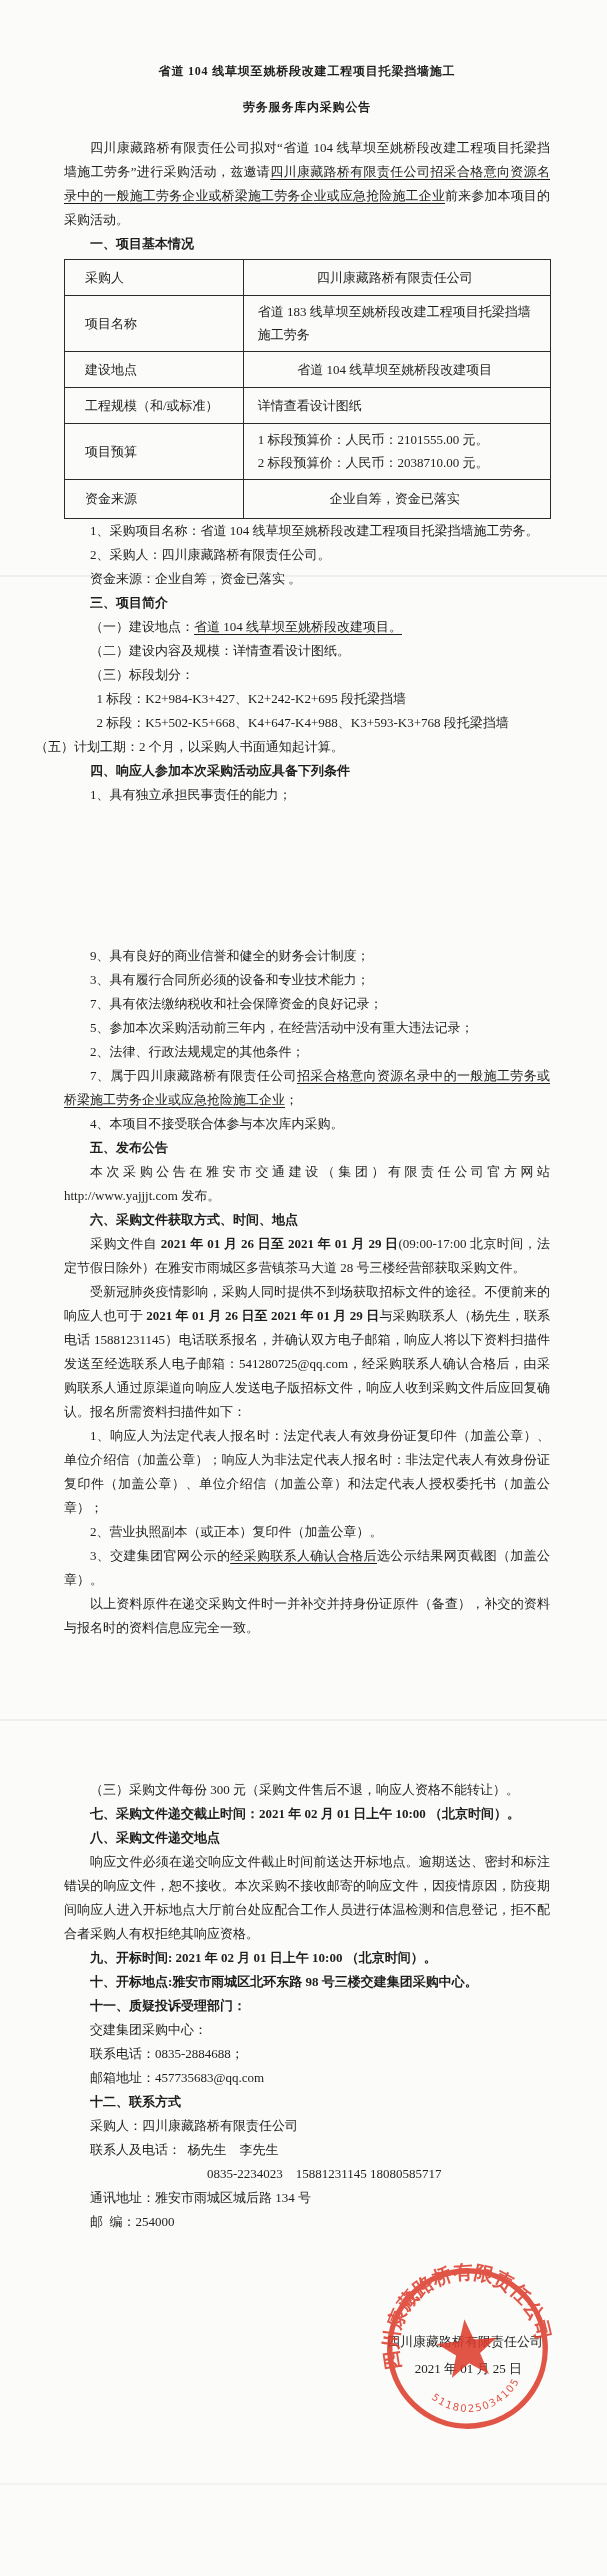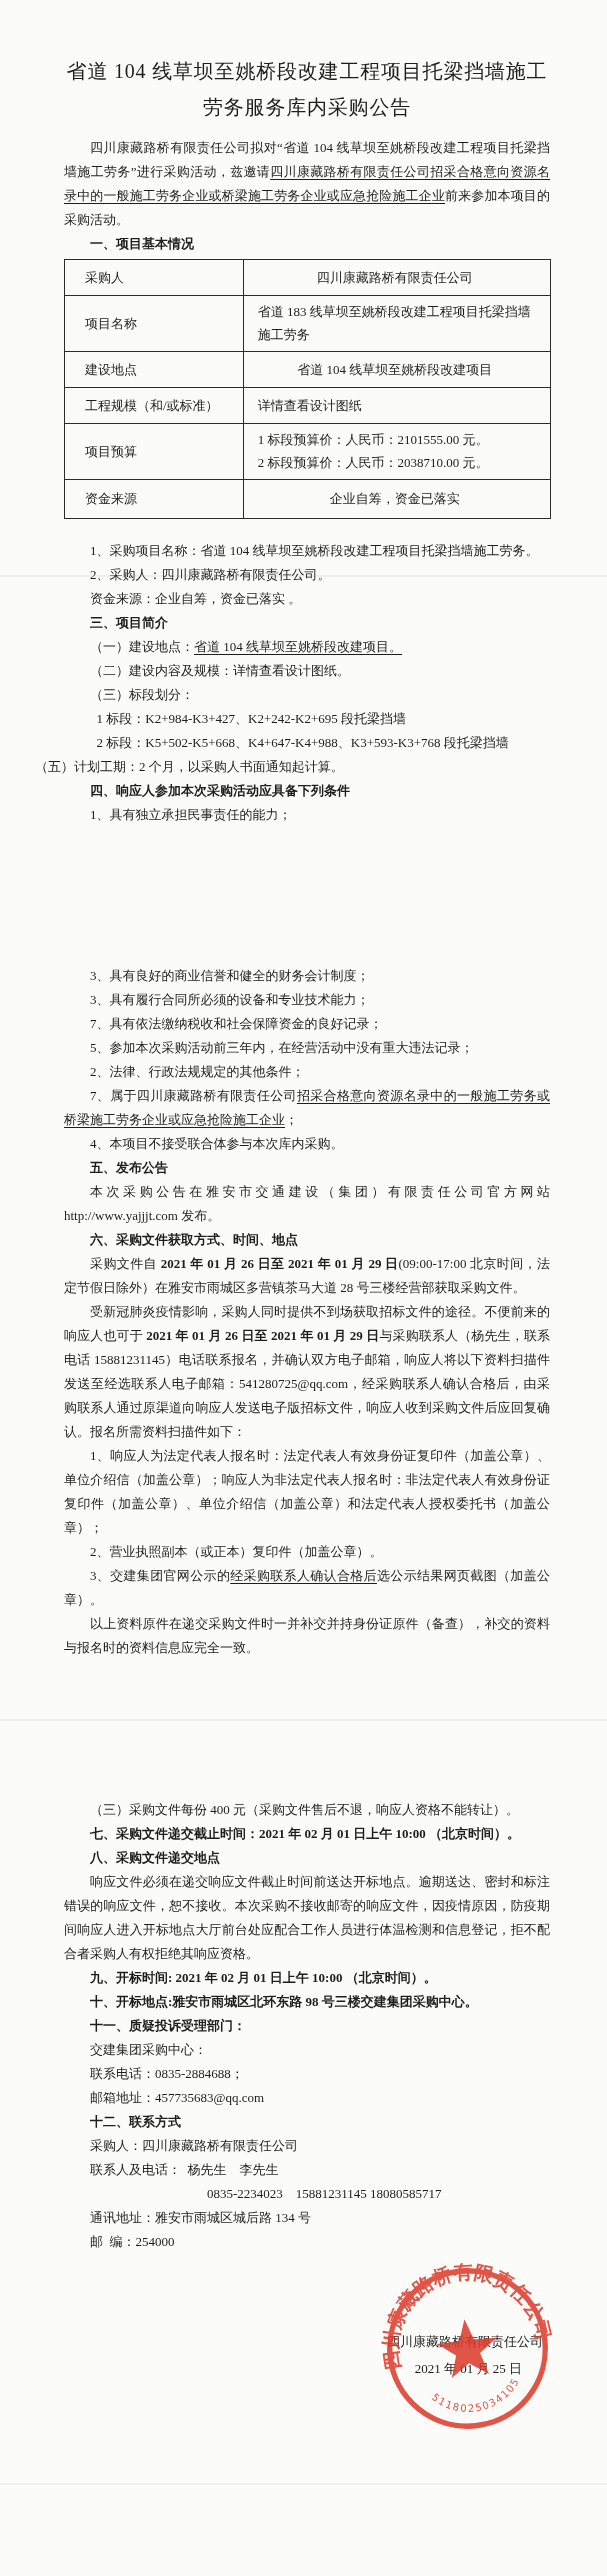--- a/index.html
+++ b/index.html
@@ -6,36 +6,36 @@
   body{
     width:607px;height:2576px;
     background:#fbfbf9;
     font-family:"Liberation Serif","DejaVu Serif",serif;
     color:#1e1e1e;
     position:relative;
     -webkit-font-smoothing:antialiased;
   }
   .page{position:relative;width:607px;height:2576px;overflow:hidden;}
   .content{position:absolute;left:64px;top:0;width:486px;}
-  .doc-title{margin-top:53px;text-align:center;font-size:20px;font-weight:normal;line-height:36px;letter-spacing:0.8px;}
+  .doc-title{margin-top:53px;text-align:center;font-size:12px;font-weight:bold;line-height:36px;letter-spacing:0.8px;}
   .ln{font-size:13px;line-height:24px;text-align:justify;margin:0;}
   .ind{text-indent:2em;}
   .ind25{text-indent:2.5em;}
   .outdent{margin-left:-29px;}
   .hd{font-weight:bold;}
   .u{text-decoration:underline;text-underline-offset:3px;}
   .b{font-weight:bold;}
   .pre{white-space:pre-wrap;}
   .indent-phones{text-indent:11em;}
   .sp{width:100%;}
   .sp-a{height:10.6px;}
   .sp-b{height:137px;}
   .sp-c{height:138px;}
   .sp-d{height:90px;}
-  .tbl{border-collapse:collapse;width:487px;margin:3px 0 20px 0;font-size:13px;}
+  .tbl{border-collapse:collapse;width:487px;margin:3px 0 0 0;font-size:13px;}
   .tbl td{border:1.1px solid #2b2b2b;vertical-align:middle;line-height:23px;}
   .tbl .lab{width:152px;padding:3px 6px 3px 20px;}
   .tbl .val{padding:3px 7.6px 3px 13.7px;}
   .tbl .c{text-align:center;padding-left:3px;}
   .r-h38 td{height:29px;}
   .r-h64 td{height:49px;}
   .r-h42 td{height:32px;}
   .pagebreak{position:absolute;left:0;width:607px;height:1.5px;background:#f1efec;}
   .pb1{top:575px;}
   .pb2{top:1719px;}
@@ -109,42 +109,42 @@
     <p class="ln ind">（三）标段划分：</p>
     <p class="ln ind25">1 标段：K2+984-K3+427、K2+242-K2+695 段托梁挡墙</p>
     <p class="ln ind25">2 标段：K5+502-K5+668、K4+647-K4+988、K3+593-K3+768 段托梁挡墙</p>
     <p class="ln outdent">（五）计划工期：2 个月，以采购人书面通知起计算。</p>
 
     <p class="ln ind hd">四、响应人参加本次采购活动应具备下列条件</p>
     <p class="ln ind">1、具有独立承担民事责任的能力；</p>
 
     <div class="sp sp-b"></div>
 
-    <p class="ln ind">3、具有良好的商业信誉和健全的财务会计制度；</p>
+    <p class="ln ind">9、具有良好的商业信誉和健全的财务会计制度；</p>
     <p class="ln ind">3、具有履行合同所必须的设备和专业技术能力；</p>
     <p class="ln ind">7、具有依法缴纳税收和社会保障资金的良好记录；</p>
     <p class="ln ind">5、参加本次采购活动前三年内，在经营活动中没有重大违法记录；</p>
     <p class="ln ind">2、法律、行政法规规定的其他条件；</p>
     <p class="ln ind"><span>7、属于四川康藏路桥有限责任公司</span><span class="u">招采合格意向资源名录中的一般施工劳务或桥梁施工劳务企业或应急抢险施工企业</span><span>；</span></p>
     <p class="ln ind">4、本项目不接受联合体参与本次库内采购。</p>
 
     <p class="ln ind hd">五、发布公告</p>
     <p class="ln ind">本次采购公告在雅安市交通建设（集团）有限责任公司官方网站 http://www.yajjjt.com 发布。</p>
 
     <p class="ln ind hd">六、采购文件获取方式、时间、地点</p>
     <p class="ln ind"><span>采购文件自 </span><span class="b">2021 年 01 月 26 日至 2021 年 01 月 29 日</span><span>(09:00-17:00 北京时间，法定节假日除外）在雅安市雨城区多营镇茶马大道 28 号三楼经营部获取采购文件。</span></p>
     <p class="ln ind"><span>受新冠肺炎疫情影响，采购人同时提供不到场获取招标文件的途径。不便前来的响应人也可于 </span><span class="b">2021 年 01 月 26 日至 2021 年 01 月 29 日</span><span>与采购联系人（杨先生，联系电话 15881231145）电话联系报名，并确认双方电子邮箱，响应人将以下资料扫描件发送至经选联系人电子邮箱：541280725@qq.com，经采购联系人确认合格后，由采购联系人通过原渠道向响应人发送电子版招标文件，响应人收到采购文件后应回复确认。报名所需资料扫描件如下：</span></p>
     <p class="ln ind">1、响应人为法定代表人报名时：法定代表人有效身份证复印件（加盖公章）、单位介绍信（加盖公章）；响应人为非法定代表人报名时：非法定代表人有效身份证复印件（加盖公章）、单位介绍信（加盖公章）和法定代表人授权委托书（加盖公章）；</p>
     <p class="ln ind">2、营业执照副本（或正本）复印件（加盖公章）。</p>
     <p class="ln ind"><span>3、交建集团官网公示的</span><span class="u">经采购联系人确认合格后</span><span>选公示结果网页截图（加盖公章）。</span></p>
     <p class="ln ind">以上资料原件在递交采购文件时一并补交并持身份证原件（备查），补交的资料与报名时的资料信息应完全一致。</p>
 
     <div class="sp sp-c"></div>
 
-    <p class="ln ind">（三）采购文件每份 400 元（采购文件售后不退，响应人资格不能转让）。</p>
+    <p class="ln ind">（三）采购文件每份 300 元（采购文件售后不退，响应人资格不能转让）。</p>
     <p class="ln ind hd">七、采购文件递交截止时间：2021 年 02 月 01 日上午 10:00 （北京时间）。</p>
     <p class="ln ind hd">八、采购文件递交地点</p>
     <p class="ln ind">响应文件必须在递交响应文件截止时间前送达开标地点。逾期送达、密封和标注错误的响应文件，恕不接收。本次采购不接收邮寄的响应文件，因疫情原因，防疫期间响应人进入开标地点大厅前台处应配合工作人员进行体温检测和信息登记，拒不配合者采购人有权拒绝其响应资格。</p>
     <p class="ln ind hd">九、开标时间: 2021 年 02 月 01 日上午 10:00 （北京时间）。</p>
     <p class="ln ind hd">十、开标地点:雅安市雨城区北环东路 98 号三楼交建集团采购中心。</p>
     <p class="ln ind hd">十一、质疑投诉受理部门：</p>
     <p class="ln ind">交建集团采购中心：</p>
     <p class="ln ind">联系电话：0835-2884688；</p>
     <p class="ln ind">邮箱地址：457735683@qq.com</p>
     <p class="ln ind hd">十二、联系方式</p>

